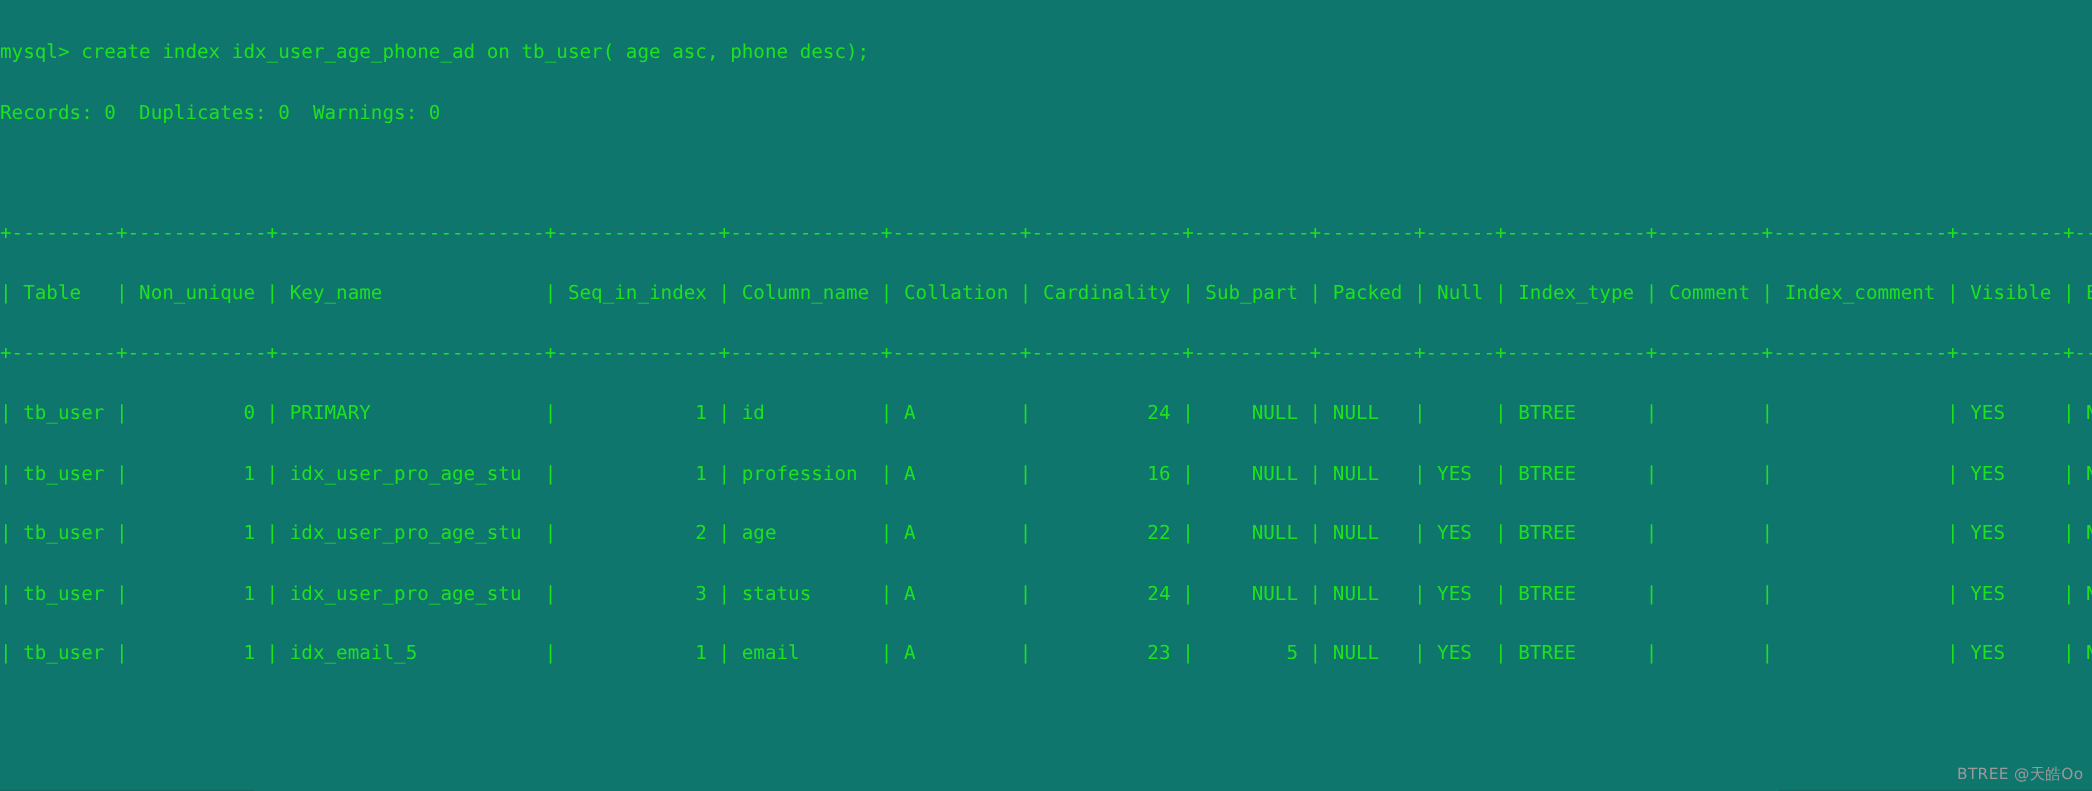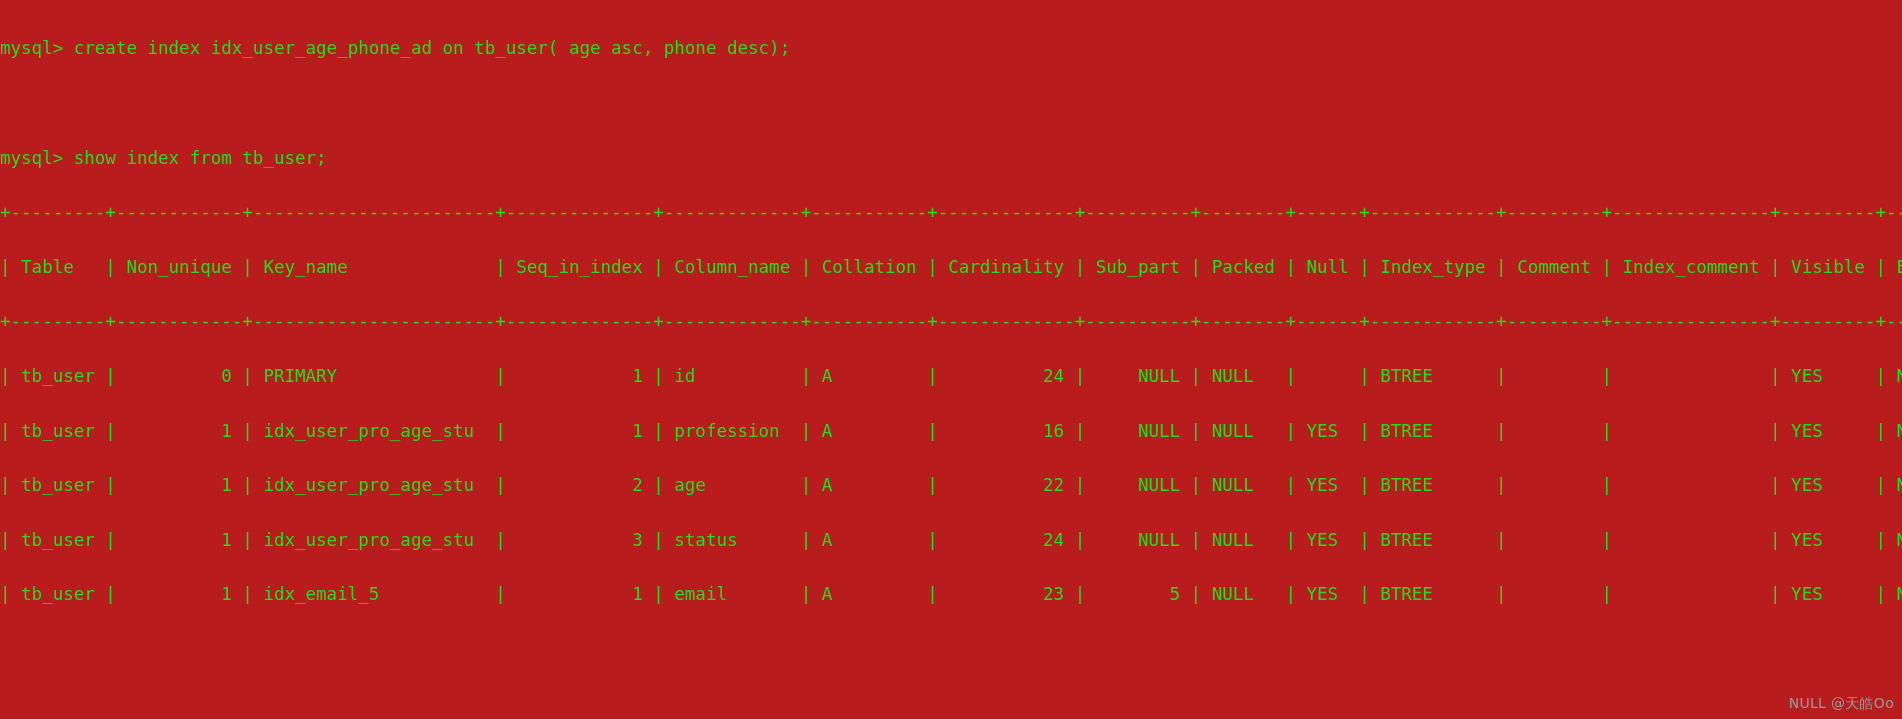--- a/index.html
+++ b/index.html
@@ -12,21 +12,21 @@
     height: 719px;
     position: relative;
     overflow: hidden;
     font-family: "DejaVu Sans Mono", "Liberation Mono", monospace;
   }
   #terminal {
     position: absolute;
     left: 0; top: 0;
     width: 1902px;
     height: 719px;
-    background: #b91c1c;
+    background: #0f766e;
     color: #1ee11e;
     font-family: "DejaVu Sans Mono", "Liberation Mono", monospace;
     font-size: 17.5px;
     line-height: 18.2px;
     letter-spacing: 0px;
     white-space: pre;
     padding: 3px 0 0 0;
     overflow: hidden;
   }
   .topbar {
@@ -51,31 +51,31 @@
     letter-spacing: 0.3px;
   }
 </style>
 </head>
 <body>
 
 <div class="topbar"></div>
 
 <div id="terminal">
   <span class="tline">mysql&gt; create index idx_user_age_phone_ad on tb_user( age asc, phone desc);</span>
+  <span class="tline">Records: 0  Duplicates: 0  Warnings: 0</span>
   <span class="tline"></span>
-  <span class="tline">mysql&gt; show index from tb_user;</span>
   <span class="tline">+---------+------------+-----------------------+--------------+-------------+-----------+-------------+----------+--------+------+------------+---------+---------------+---------+------------+</span>
   <span class="tline">| Table   | Non_unique | Key_name              | Seq_in_index | Column_name | Collation | Cardinality | Sub_part | Packed | Null | Index_type | Comment | Index_comment | Visible | Expression |</span>
   <span class="tline">+---------+------------+-----------------------+--------------+-------------+-----------+-------------+----------+--------+------+------------+---------+---------------+---------+------------+</span>
   <span class="tline">| tb_user |          0 | PRIMARY               |            1 | id          | A         |          24 |     NULL | NULL   |      | BTREE      |         |               | YES     | NULL       |</span>
   <span class="tline">| tb_user |          1 | idx_user_pro_age_stu  |            1 | profession  | A         |          16 |     NULL | NULL   | YES  | BTREE      |         |               | YES     | NULL       |</span>
   <span class="tline">| tb_user |          1 | idx_user_pro_age_stu  |            2 | age         | A         |          22 |     NULL | NULL   | YES  | BTREE      |         |               | YES     | NULL       |</span>
   <span class="tline">| tb_user |          1 | idx_user_pro_age_stu  |            3 | status      | A         |          24 |     NULL | NULL   | YES  | BTREE      |         |               | YES     | NULL       |</span>
   <span class="tline">| tb_user |          1 | idx_email_5           |            1 | email       | A         |          23 |        5 | NULL   | YES  | BTREE      |         |               | YES     | NULL       |</span>
   
   
   
   
   
   
 </div>
 
-<div id="watermark">NULL @天皓Oo</div>
+<div id="watermark">BTREE @天皓Oo</div>
 
 </body></html>

